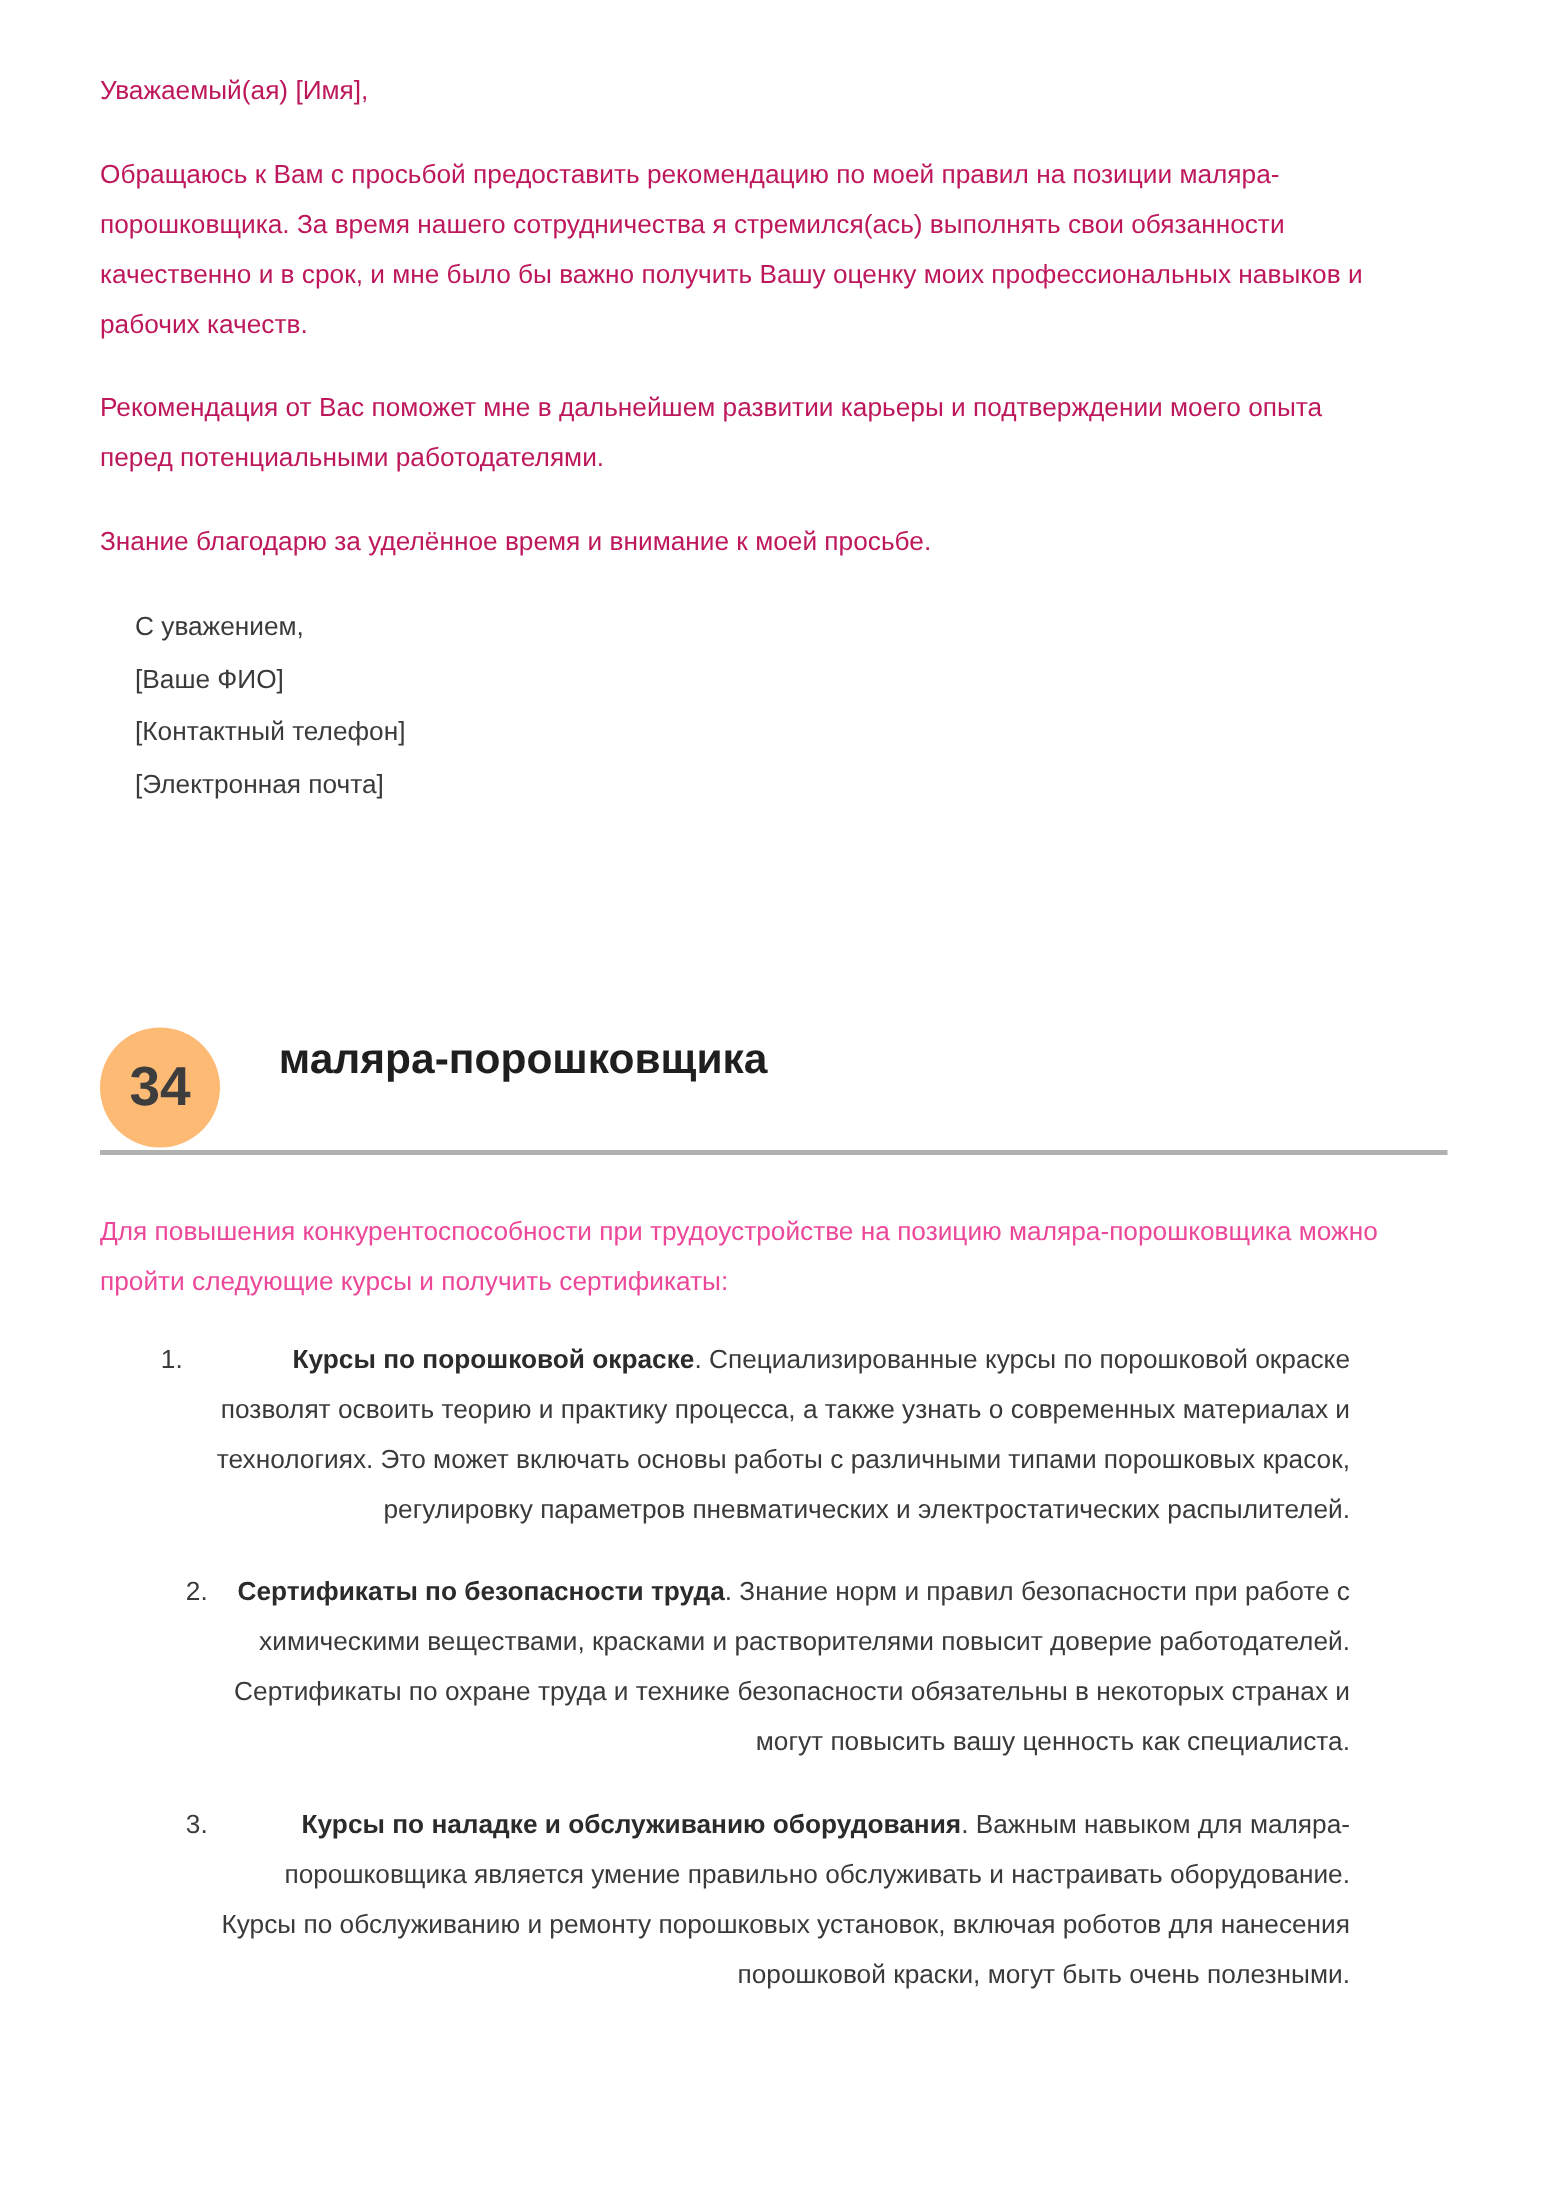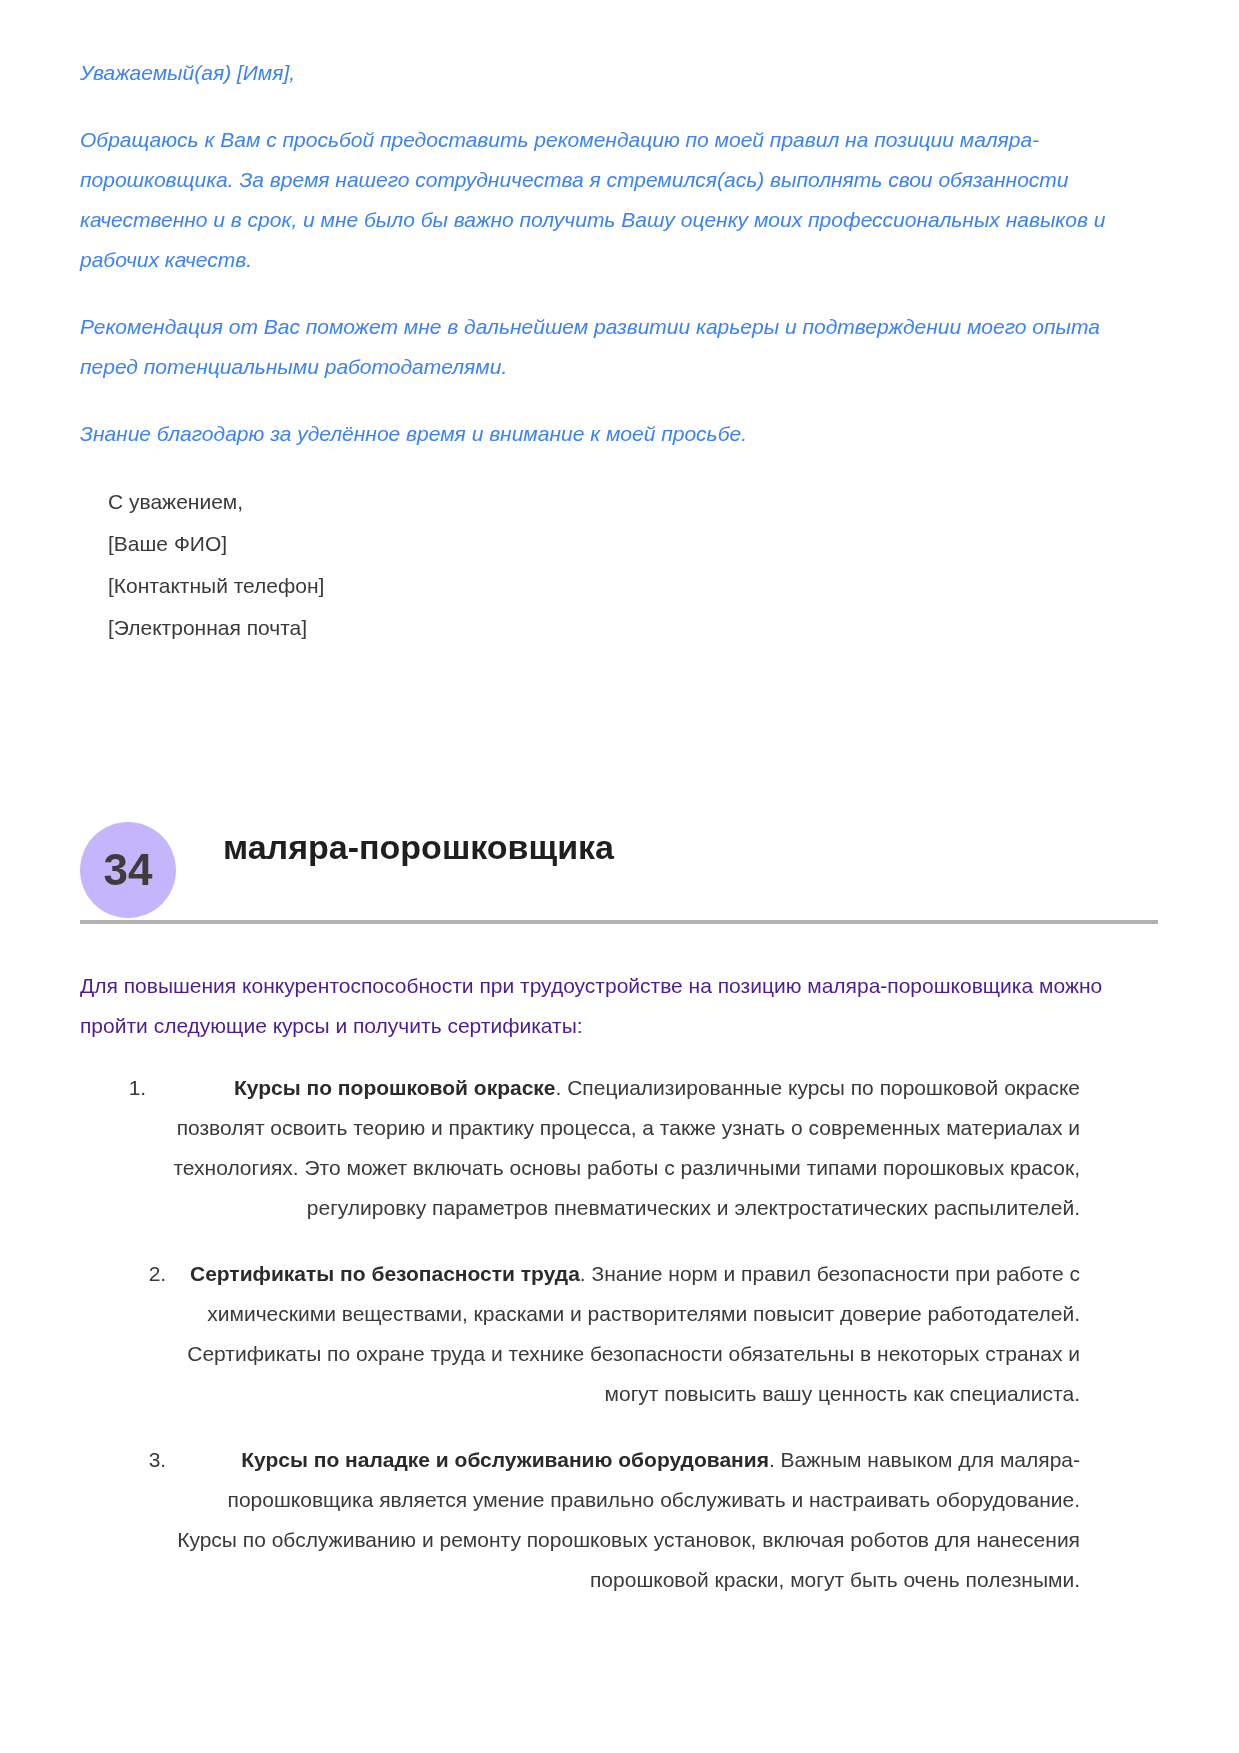--- a/index.html
+++ b/index.html
@@ -13,41 +13,40 @@
   }
   .page {
     padding: 53px 0 0 80px;
   }
   
   .letter p {
     font-size: 21px;
     line-height: 40px;
     max-width: 1030px;
     margin-bottom: 27px;
-    color: #3b82f6;
-    font-style: italic;
+    color: #be185d;
   }
   .signature div {
     font-size: 21px;
     line-height: 42px;
     color: #3a3a3a;
     margin-left: 28px;
   }
   
   .section-header {
     margin-top: 166px;
     display: flex;
     align-items: flex-start;
   }
   .badge {
     width: 96px;
     height: 96px;
     margin-top: 7px;
     border-radius: 50%;
-    background: #c4b5fd;
+    background: #fdba74;
     flex: 0 0 auto;
     display: flex;
     align-items: center;
     justify-content: center;
   }
   .badge span {
     font-size: 44px;
     font-weight: bold;
     color: #3d3d3d;
   }
@@ -65,21 +64,21 @@
     width: 1078px;
     height: 4px;
     background: #b1b1b1;
   }
   
   .intro {
     margin-top: 42px;
     font-size: 21px;
     line-height: 40px;
     max-width: 1030px;
-    color: #4c1d95;
+    color: #ec4899;
   }
   .course-list {
     margin-top: 22px;
     padding-left: 72px;
     width: 1000px;
     list-style: decimal;
   }
   .course-list li {
     font-size: 21px;
     line-height: 40px;

